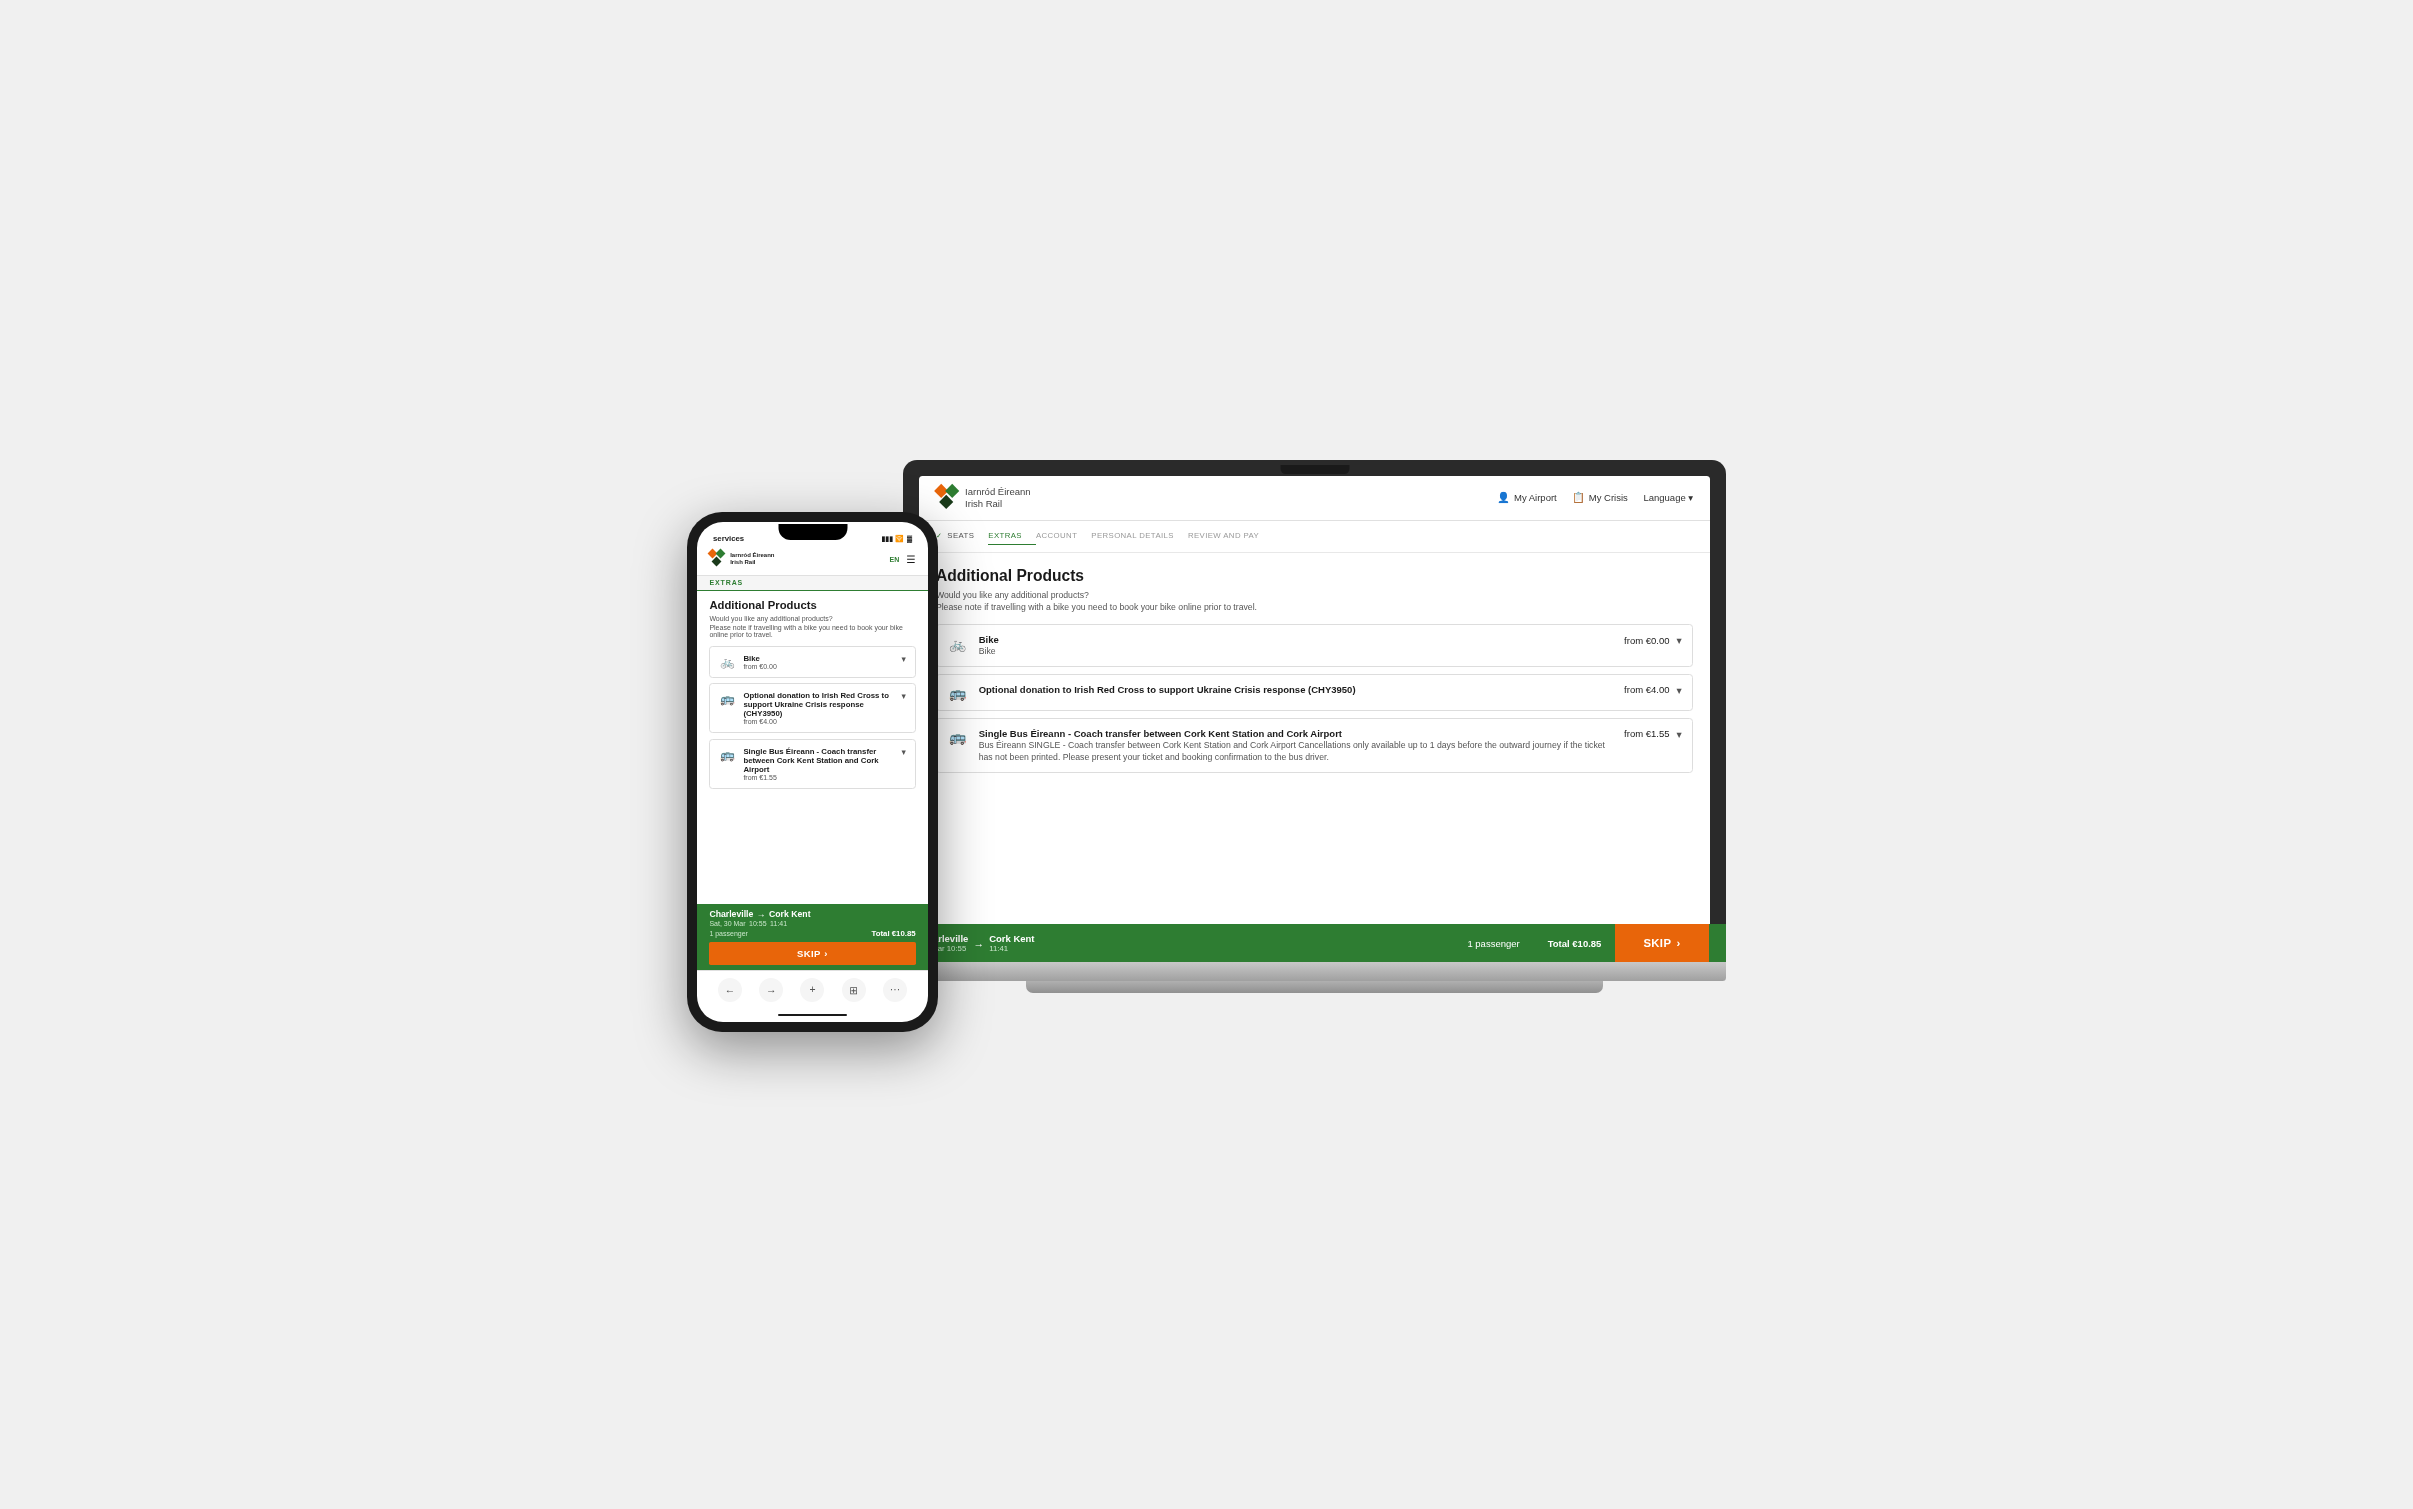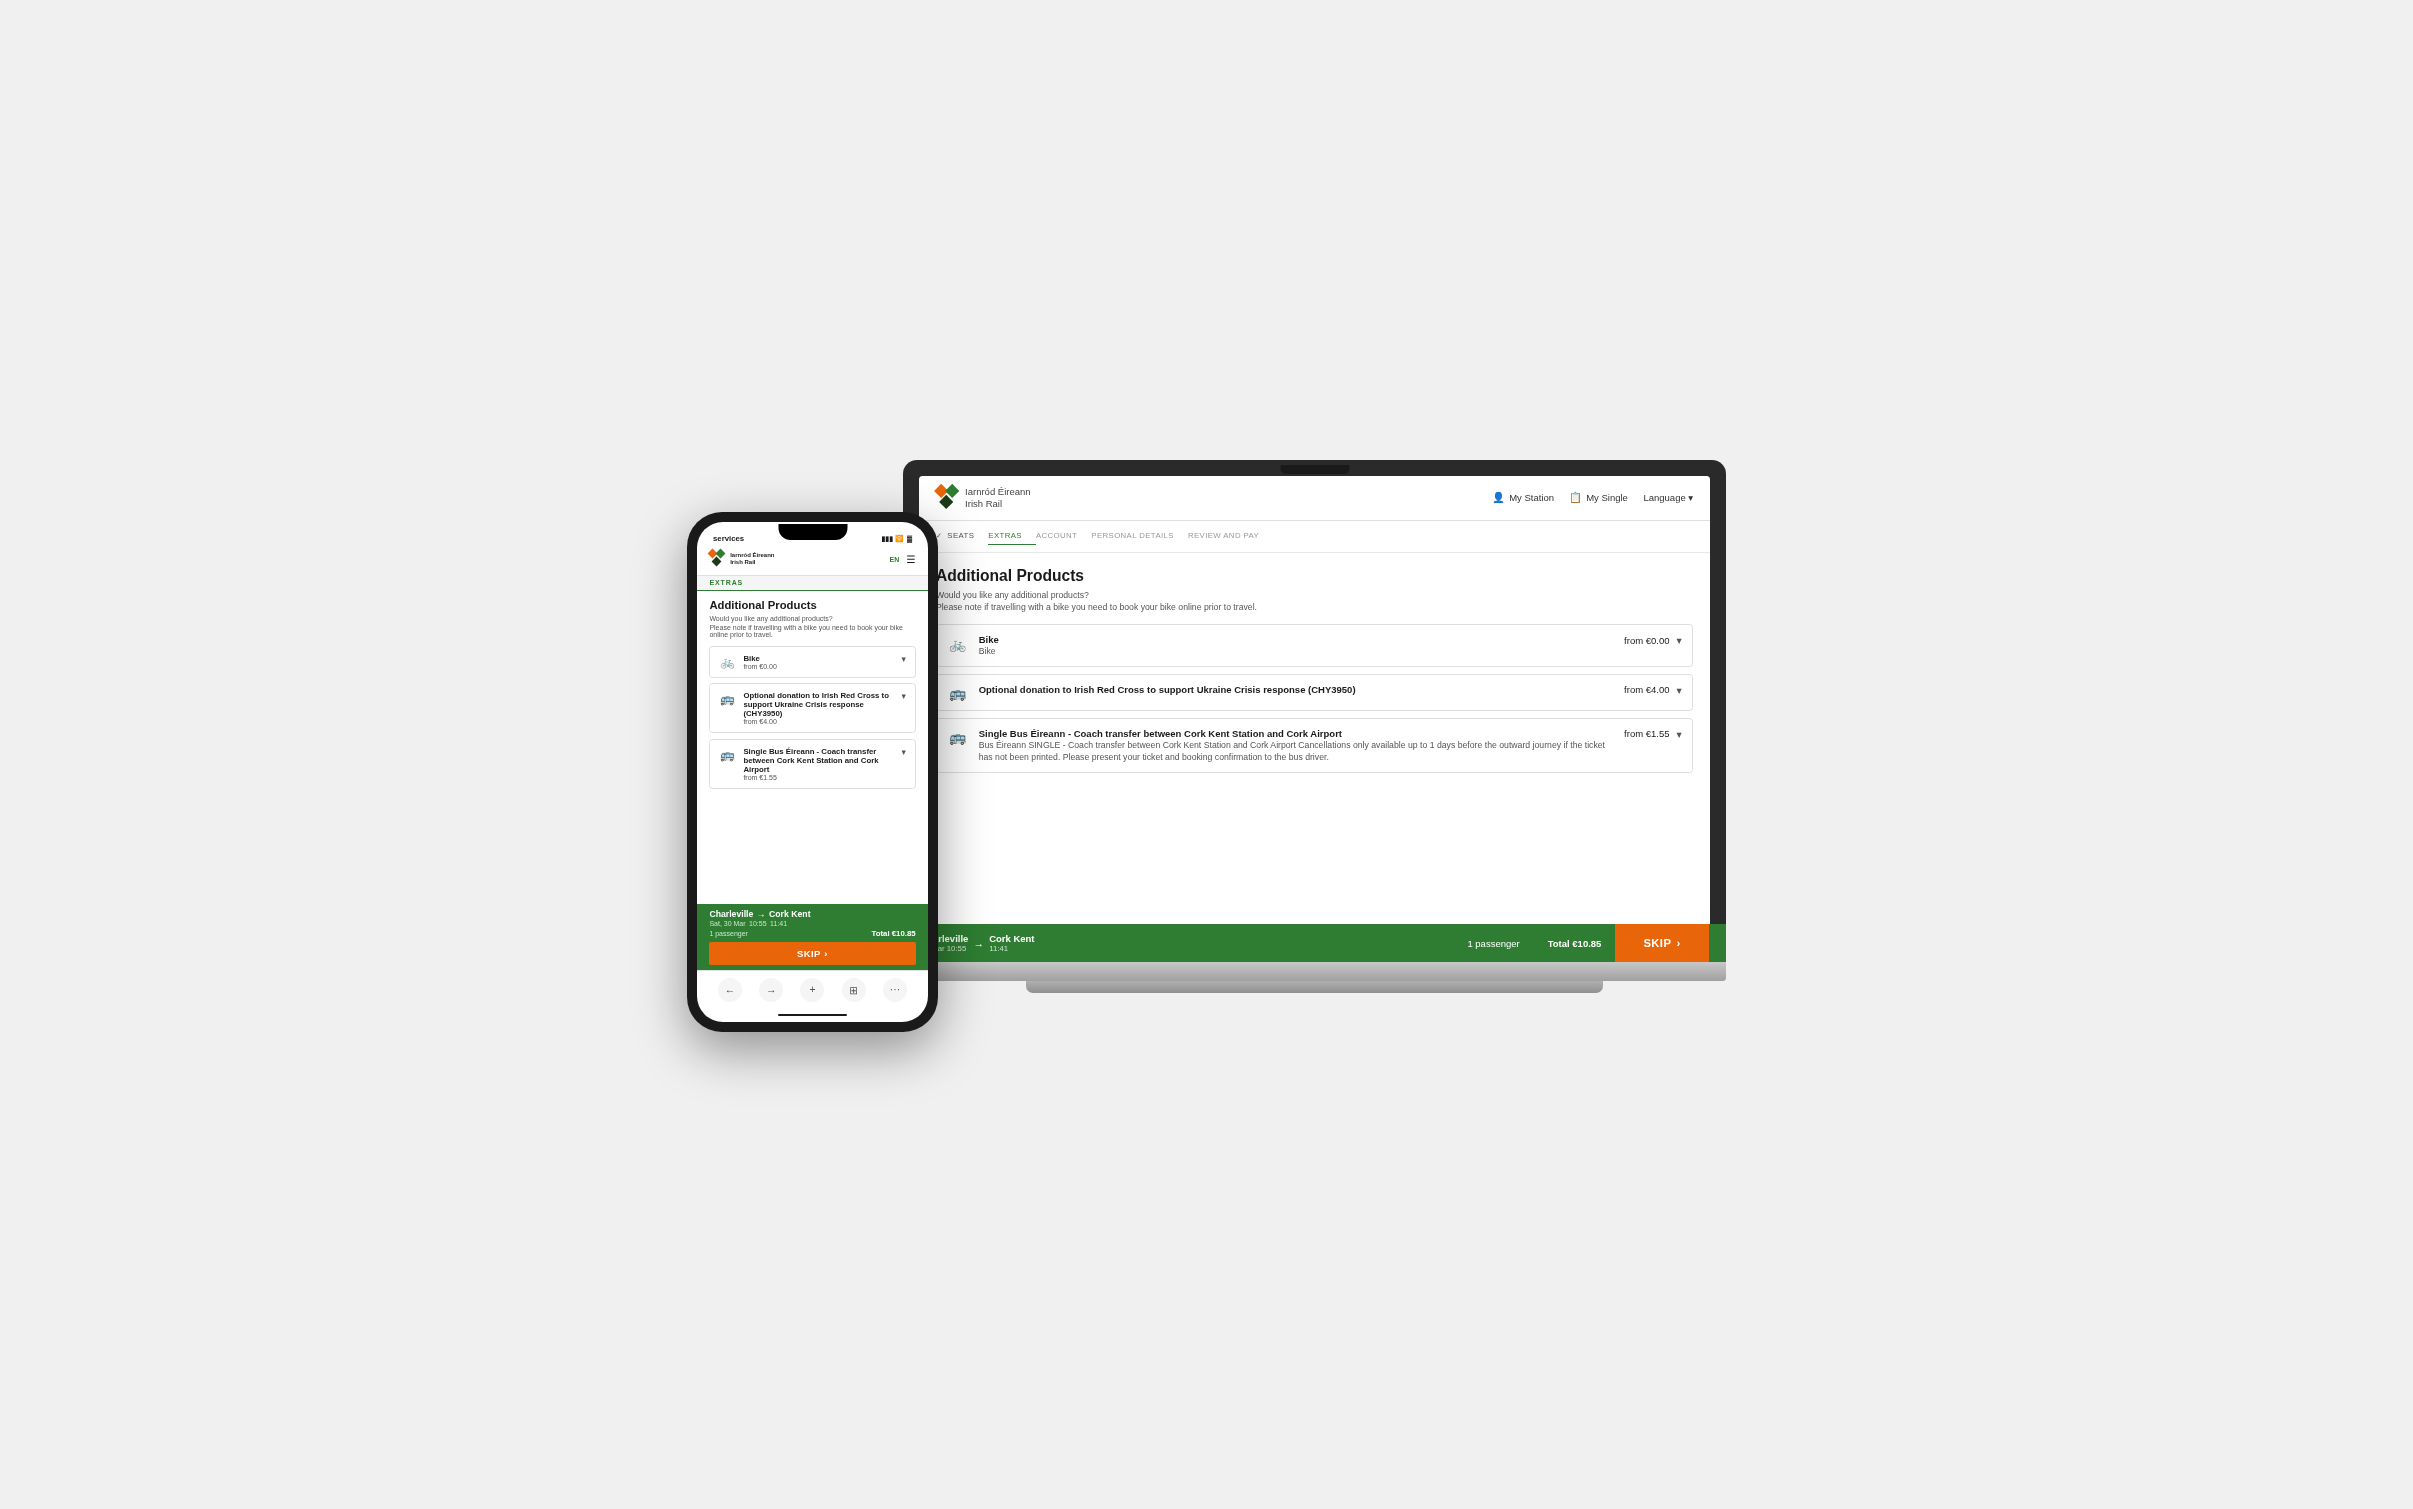--- a/index.html
+++ b/index.html
@@ -653,25 +653,25 @@
                 <div class="diamond diamond-dark"></div>
               </div>
               <div class="logo-text">
                 <span>Iarnród Éireann</span>
                 <span>Irish Rail</span>
               </div>
             </div>
             <div class="header-nav">
               <div class="header-nav-item">
                 <span class="nav-icon">👤</span>
-                <span>My Station</span>
+                <span>My Airport</span>
               </div>
               <div class="header-nav-item">
                 <span class="nav-icon">📋</span>
-                <span>My Single</span>
+                <span>My Crisis</span>
               </div>
               <div class="language-btn">
                 <span>Language</span>
                 <span>▾</span>
               </div>
             </div>
           </div>
 
           <div class="steps-bar">
             <div class="step completed">

